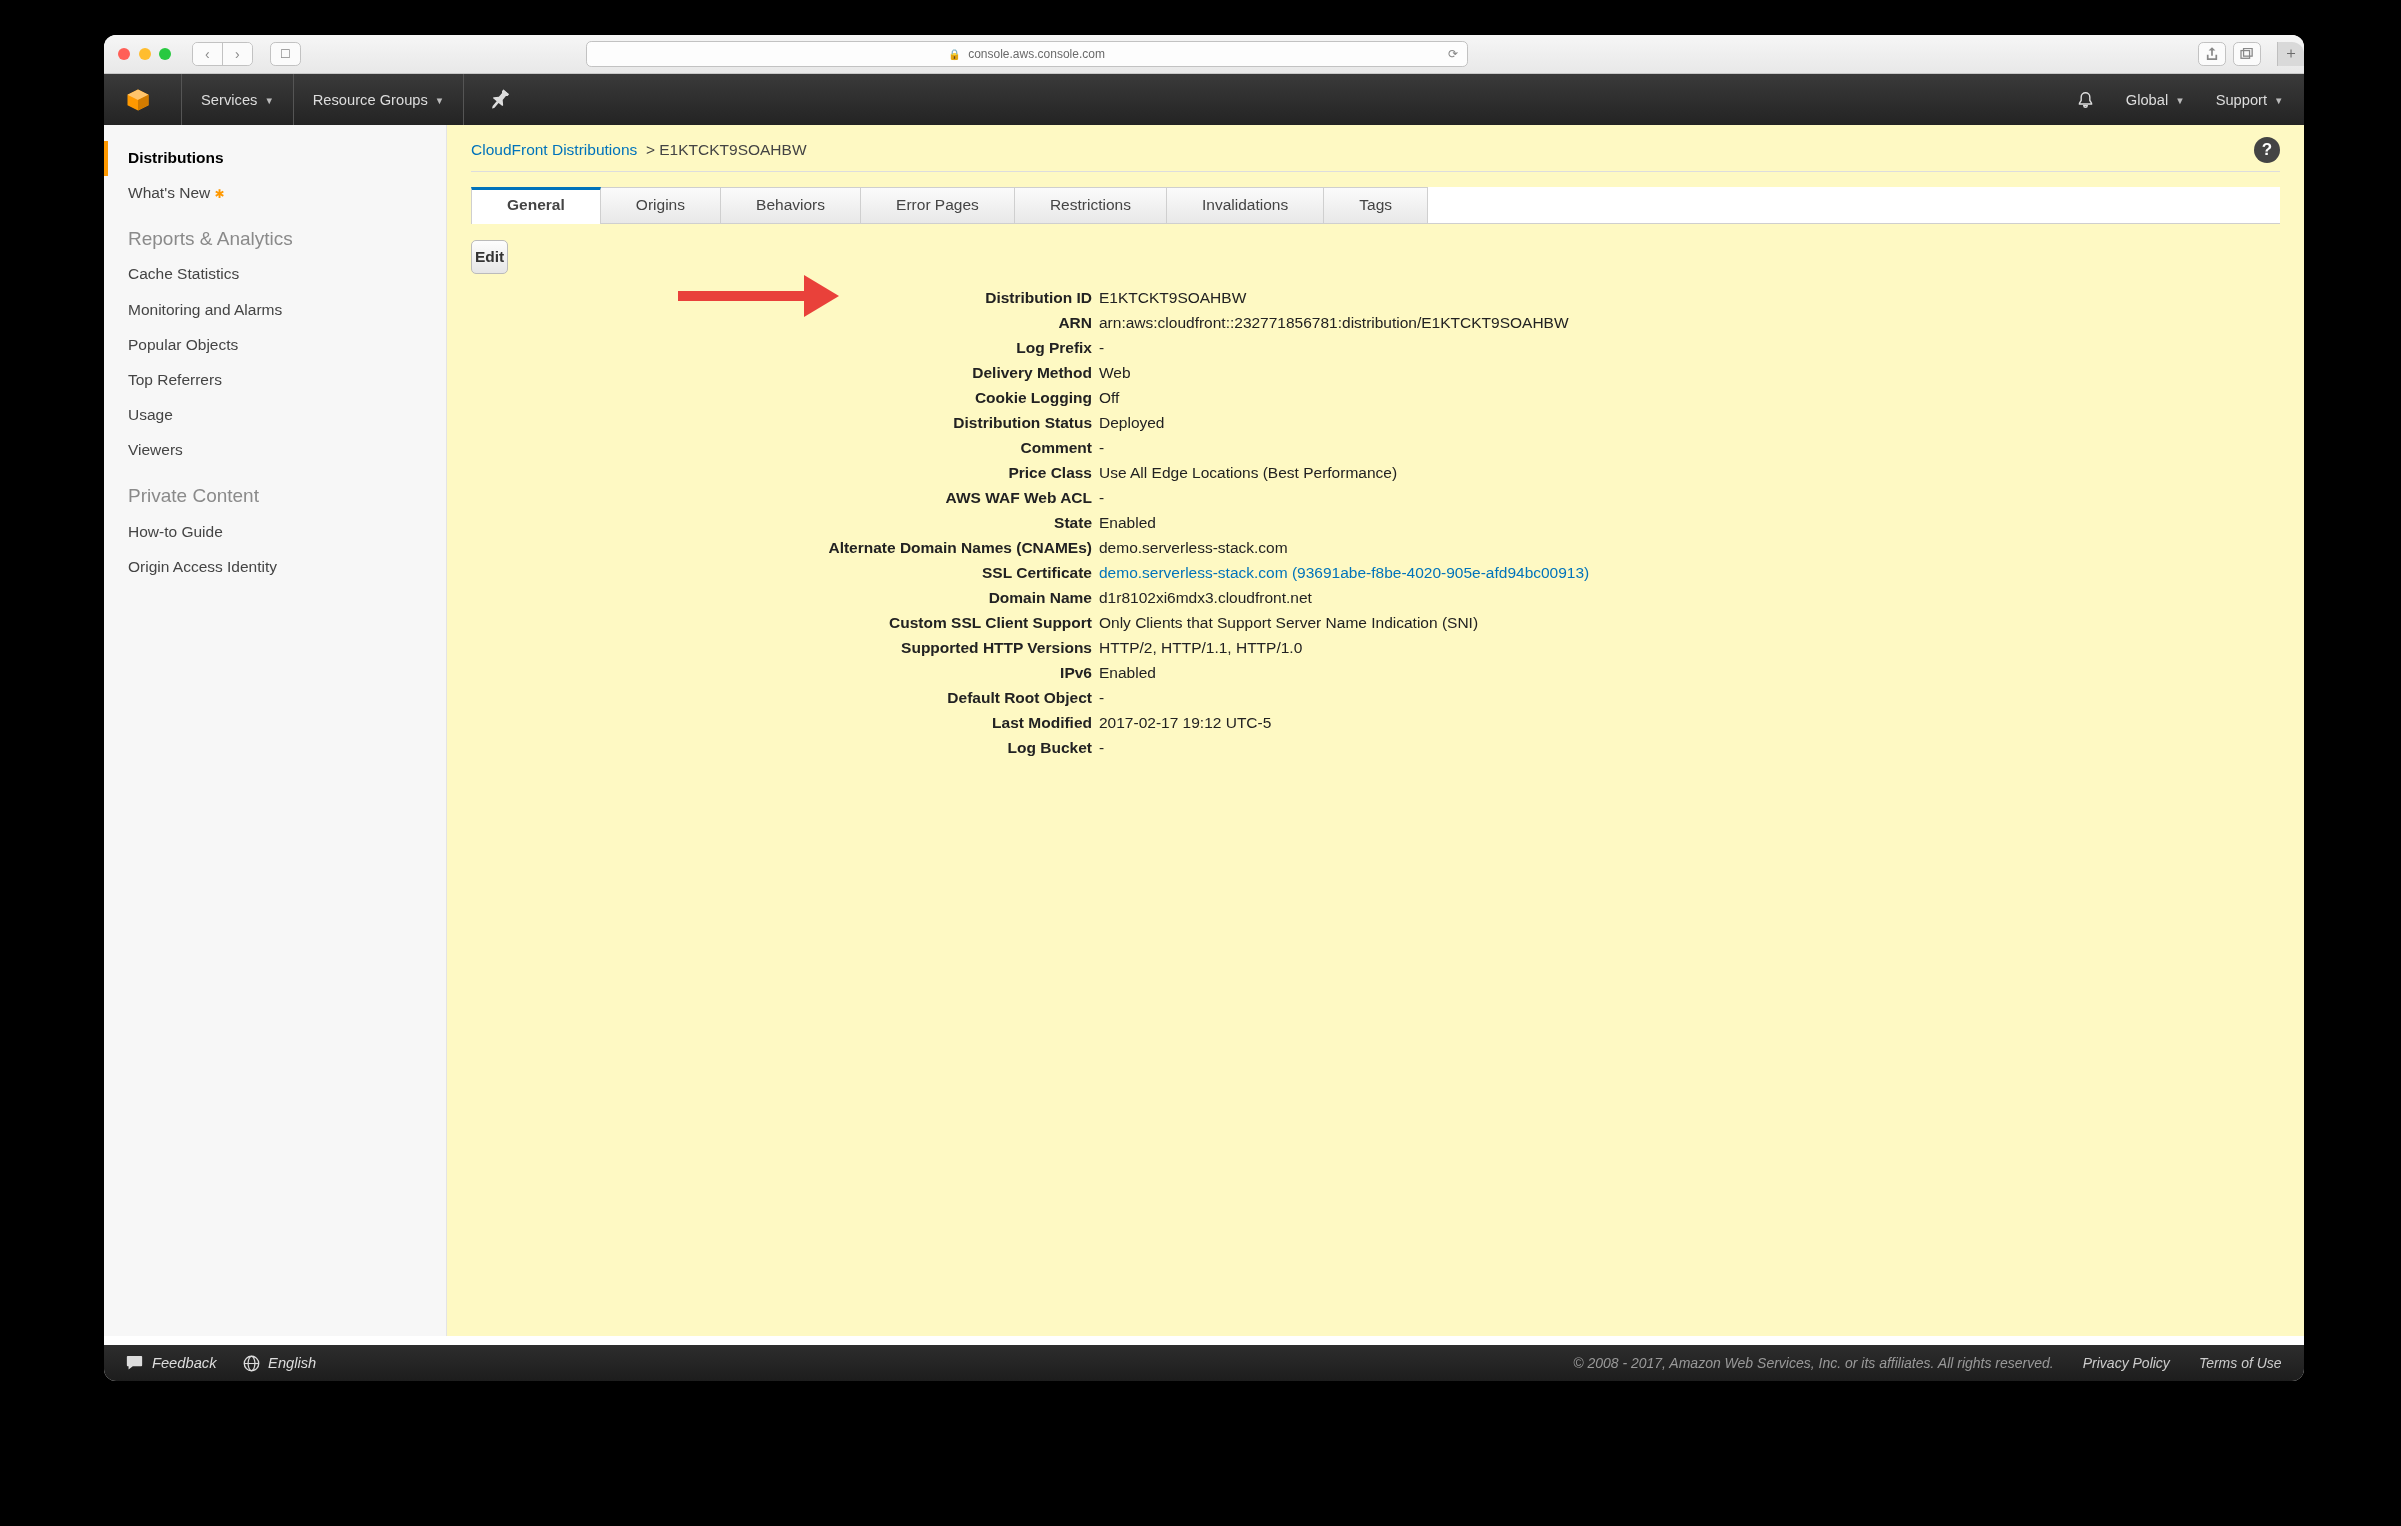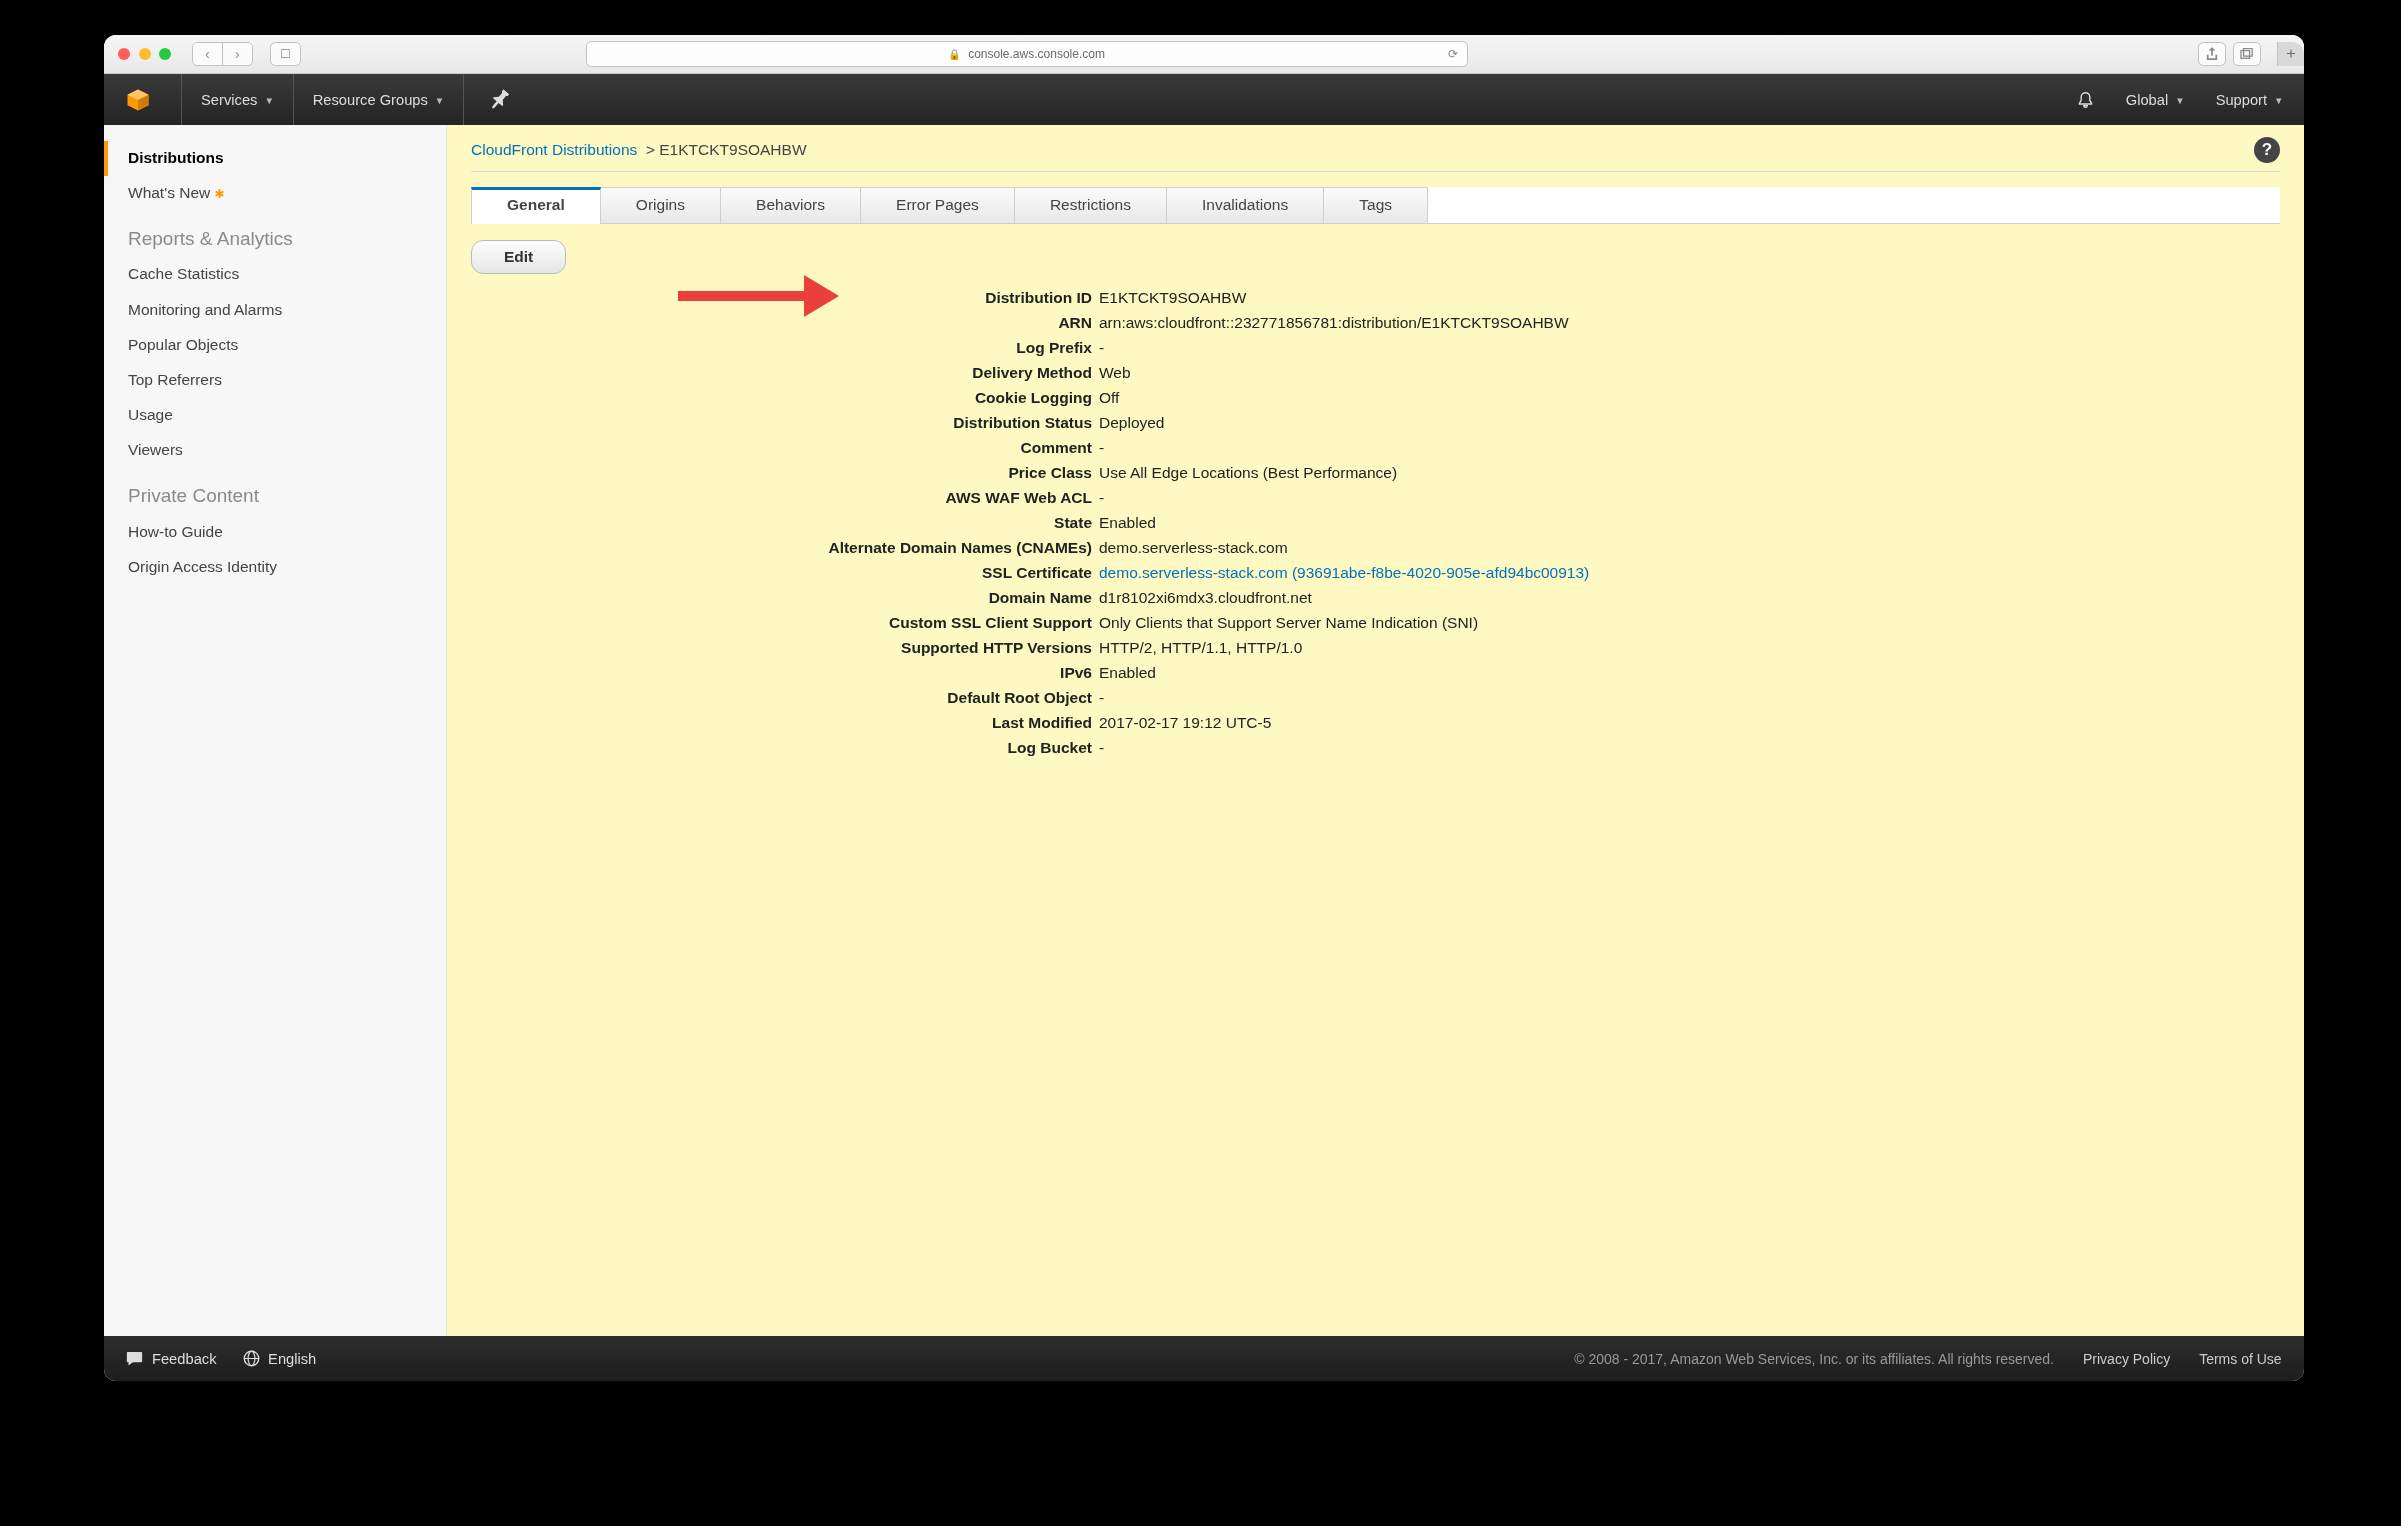--- a/index.html
+++ b/index.html
@@ -38,30 +38,30 @@
   .crumb { font-size:15.5px; color:#444; padding-bottom:12px; }
   .crumb a { color:#0073bb; text-decoration:none; }
   .help { position:absolute; right:24px; top:12px; width:26px; height:26px; border-radius:50%; background:#444; color:#fff; display:flex; align-items:center; justify-content:center; font-weight:700; font-size:17px; }
   .hr { height:0.9px; background:#ddd; margin-bottom:15.5px; }
 
   .tabs { display:flex; border-bottom:0.9px solid #cfcfcf; background:#fff; }
   .tab { padding:8.6px 35px; font-size:15.5px; color:#444; background:linear-gradient(#fbfbfb,#e8e8e8); border:0.9px solid #cfcfcf; border-bottom:none; margin-right:-0.9px; cursor:pointer; }
   .tab.active { background:#fff; border-top:3.5px solid #0073bb; font-weight:700; padding-top:6px; position:relative; }
   .tab.active::after{ content:""; position:absolute; left:0; right:0; bottom:-0.9px; height:1.7px; background:#fff; }
 
-  .edit-btn { margin:15.5px 0 0 0; padding:7px 32px; font-size:15.5px; font-weight:700; color:#333; background:linear-gradient(#fdfdfd,#e6e6e6); border:0.9px solid #bbb; border-radius:12px; cursor:pointer; }
+  .edit-btn { margin:15.5px 0 0 0; padding:7px 3px; font-size:15.5px; font-weight:700; color:#333; background:linear-gradient(#fdfdfd,#e6e6e6); border:0.9px solid #bbb; border-radius:5px; cursor:pointer; }
 
   .kv { display:grid; grid-template-columns:621px 1fr; column-gap:19px; row-gap:8.6px; font-size:15.5px; color:#222; margin-top:15.5px; position:relative;gap:7px; }
   .kv .k { text-align:right; font-weight:700; }
   .kv .v a { color:#0073bb; text-decoration:none; }
   .arrow { position:absolute; left:207px; top:-14px; width:168px; height:43px; pointer-events:none; }
   .arrow-line{ position:absolute; left:0; top:15.5px; width:129px; height:10.4px; background:#e9413a; }
   .arrow-head{ position:absolute; left:126px; top:0; width:0; height:0; border-left:35px solid #e9413a; border-top:21px solid transparent; border-bottom:21px solid transparent; }
 
-  .footer { position:absolute; left:0; right:0; bottom:0; height:45px; background:linear-gradient(#2d2d2d,#1d1d1d); color:#ddd; display:flex; align-items:center; padding:0 22.4px; font-size:14.7px; }
+  .footer { position:absolute; left:0; right:0; bottom:0; height:36px; background:linear-gradient(#2d2d2d,#1d1d1d); color:#ddd; display:flex; align-items:center; padding:0 22.4px; font-size:14.7px;font-style:italic; }
   .foot-item { display:flex; align-items:center; gap:8.6px; margin-right:26px; cursor:pointer; }
   .foot-right { margin-left:auto; display:flex; align-items:center; gap:29px; color:#ccc; font-size:14px; }
   .foot-right .copy{ color:#999; }
 </style>
 </head>
 <body>
 
 <div class="desktop">
   <div class="window">
 

